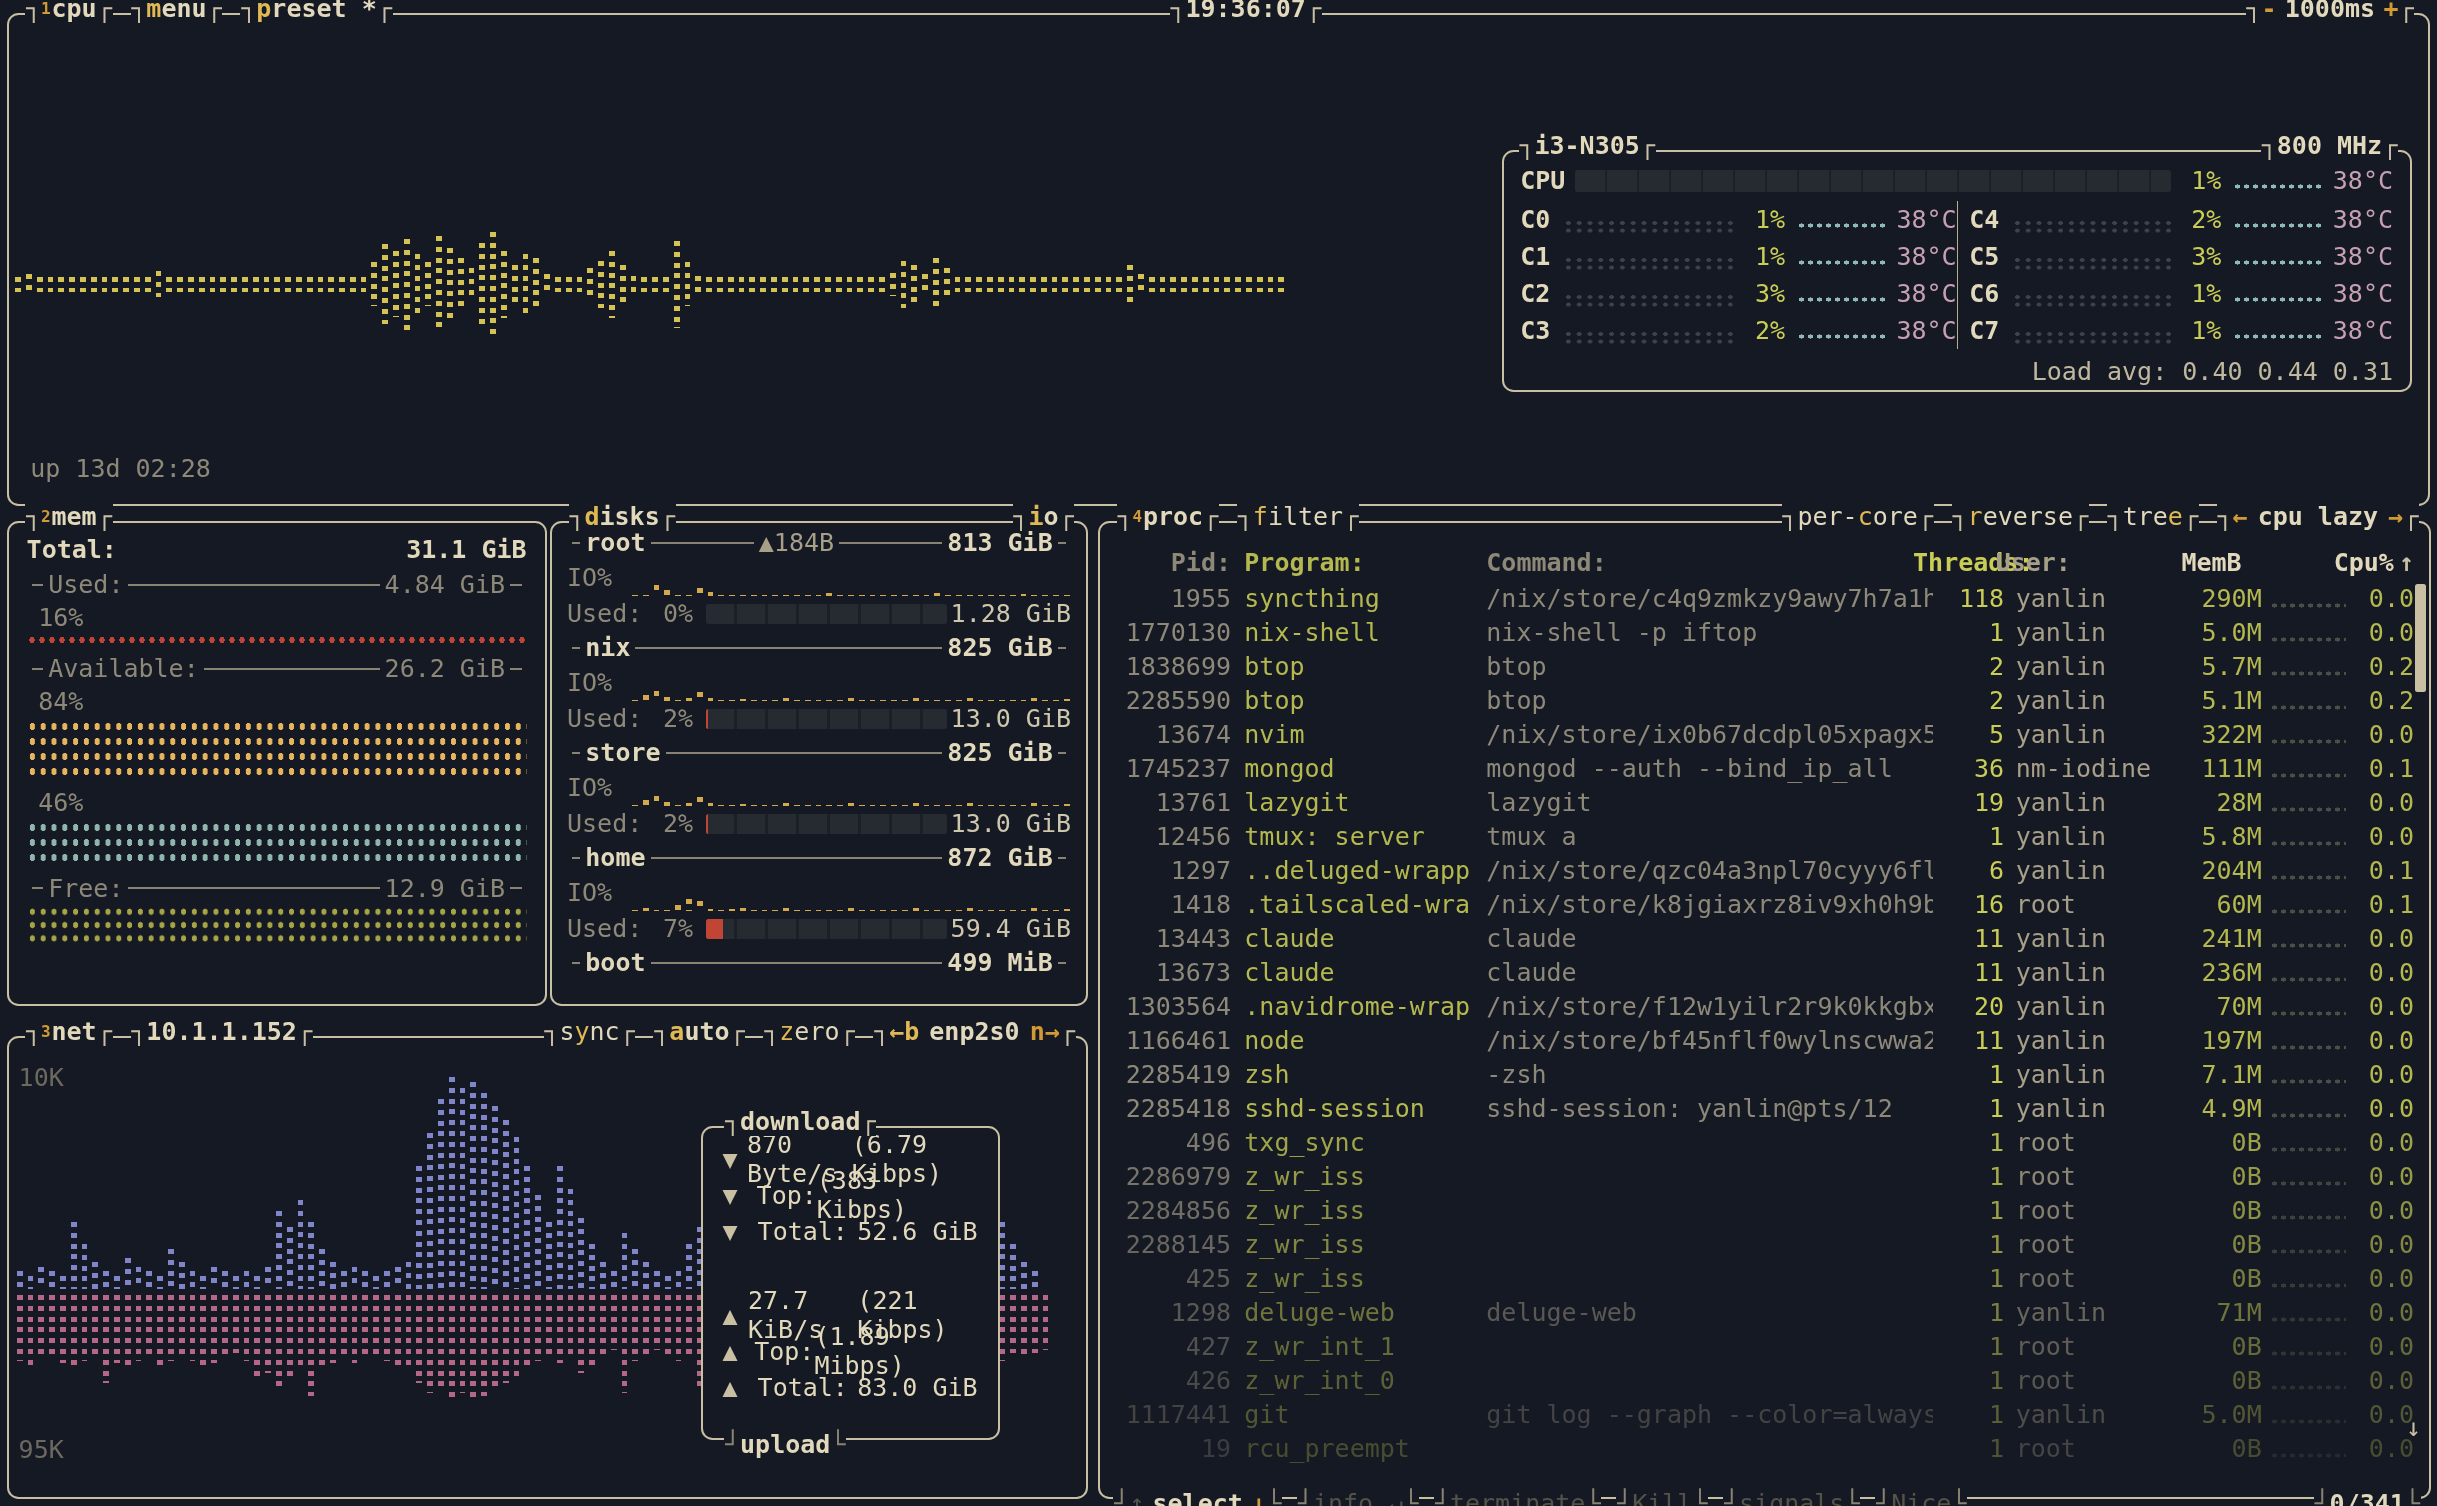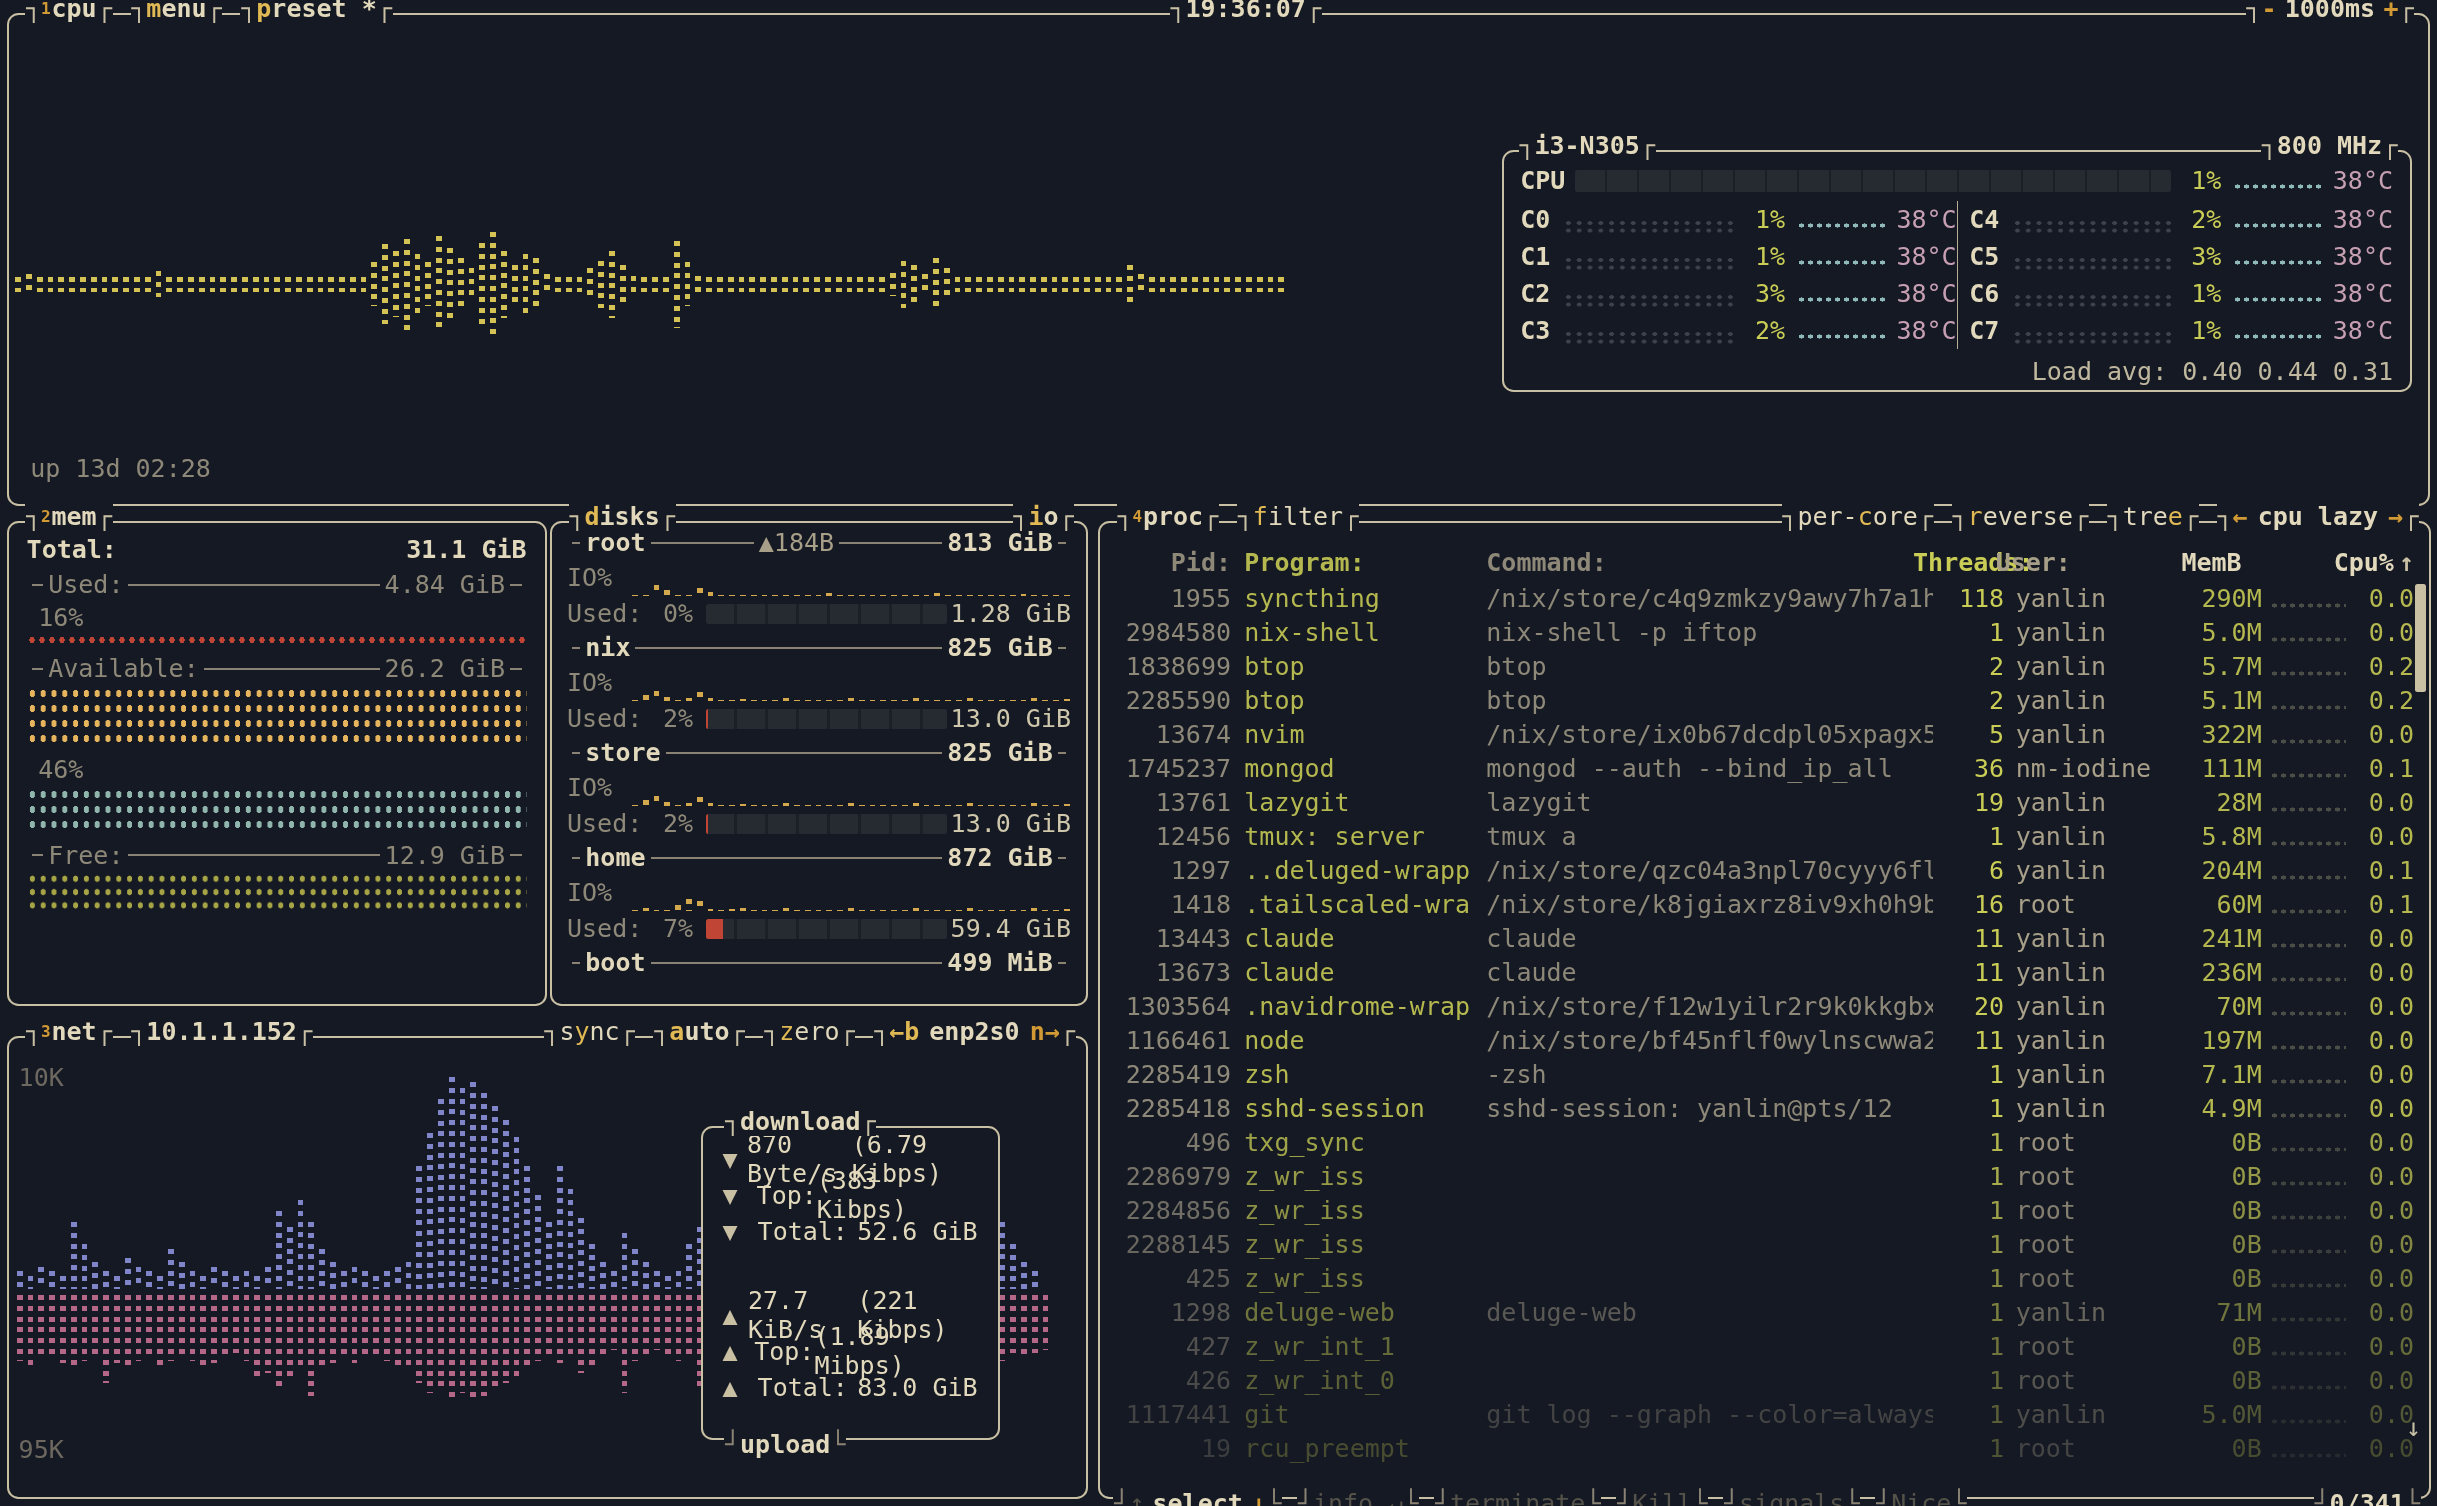--- a/index.html
+++ b/index.html
@@ -355,20 +355,21 @@
           </div>
           <div class="mempct">16%</div>
           <div class="strip" style="height: 11.6px; margin-bottom: 6.6px; background-image: radial-gradient(rgb(192, 69, 53) 2.5px, transparent 2.8px); background-size: 10px 11.6px; background-position: 0px 100%;"></div>
           <div class="rule">
             <span class="ln s"></span>
             <span>Available:</span>
             <span class="ln"></span>
             <span>26.2 GiB</span>
             <span class="ln s"></span>
           </div>
+          <div class="mempct">84%</div>
           <div class="strip" style="height: 61px; margin-bottom: 6.6px; background-image: radial-gradient(rgb(230, 180, 92) 2.5px, transparent 2.8px); background-size: 10.8px 15px; background-position: 0px 100%;"></div>
           <div class="mempct">46%</div>
           <div class="strip" style="height: 46px; margin-bottom: 6.6px; background-image: radial-gradient(rgb(143, 181, 172) 2.5px, transparent 2.8px); background-size: 10.8px 15px; background-position: 0px 100%;"></div>
           <div class="rule">
             <span class="ln s"></span>
             <span>Free:</span>
             <span class="ln"></span>
             <span>12.9 GiB</span>
             <span class="ln s"></span>
           </div>
@@ -976,21 +977,21 @@
           <span class="c-pid">1955</span>
     <span class="c-prog">syncthing</span>
     <span class="c-cmd">/nix/store/c4q9zmkzy9awy7h7a1hsr</span>
     <span class="c-thr">118</span>
     <span class="c-user">yanlin</span>
     <span class="c-mem">290M</span>
     <span class="c-mgr" style="background-image: radial-gradient(rgb(74, 78, 70) 2.5px, transparent 2.8px); background-size: 9px 7.5px; background-position: 0px 100%;"></span>
     <span class="c-cpu">0.0</span>
         </div>
         <div class="prow" style="opacity: 1;">
-          <span class="c-pid">2984580</span>
+          <span class="c-pid">1770130</span>
     <span class="c-prog">nix-shell</span>
     <span class="c-cmd">nix-shell -p iftop</span>
     <span class="c-thr">1</span>
     <span class="c-user">yanlin</span>
     <span class="c-mem">5.0M</span>
     <span class="c-mgr" style="background-image: radial-gradient(rgb(74, 78, 70) 2.5px, transparent 2.8px); background-size: 9px 7.5px; background-position: 0px 100%;"></span>
     <span class="c-cpu">0.0</span>
         </div>
         <div class="prow" style="opacity: 1;">
           <span class="c-pid">1838699</span>

